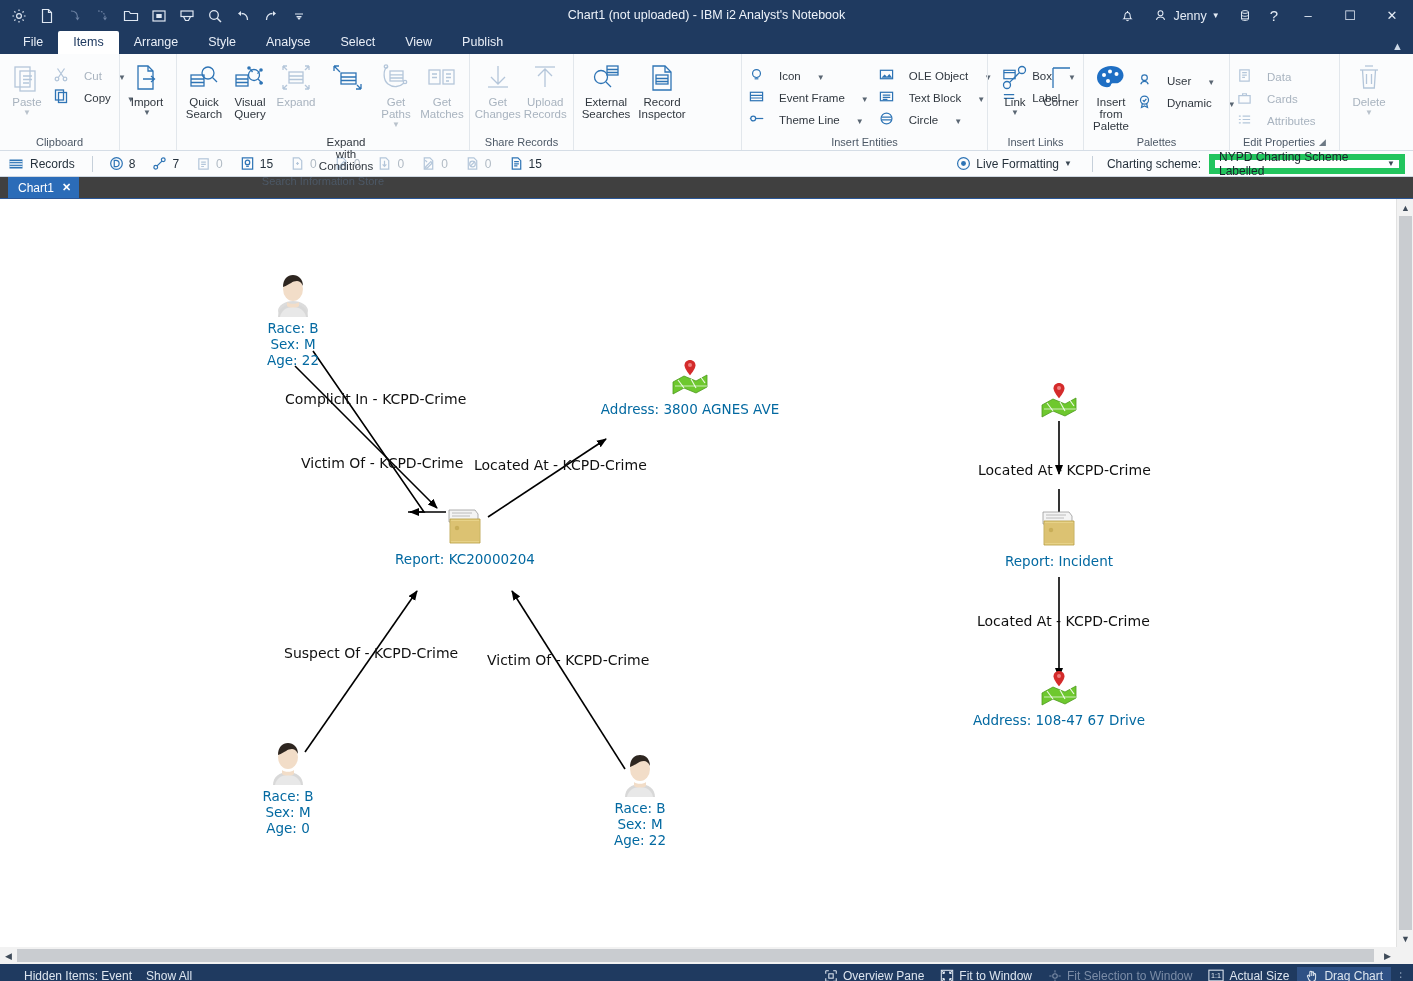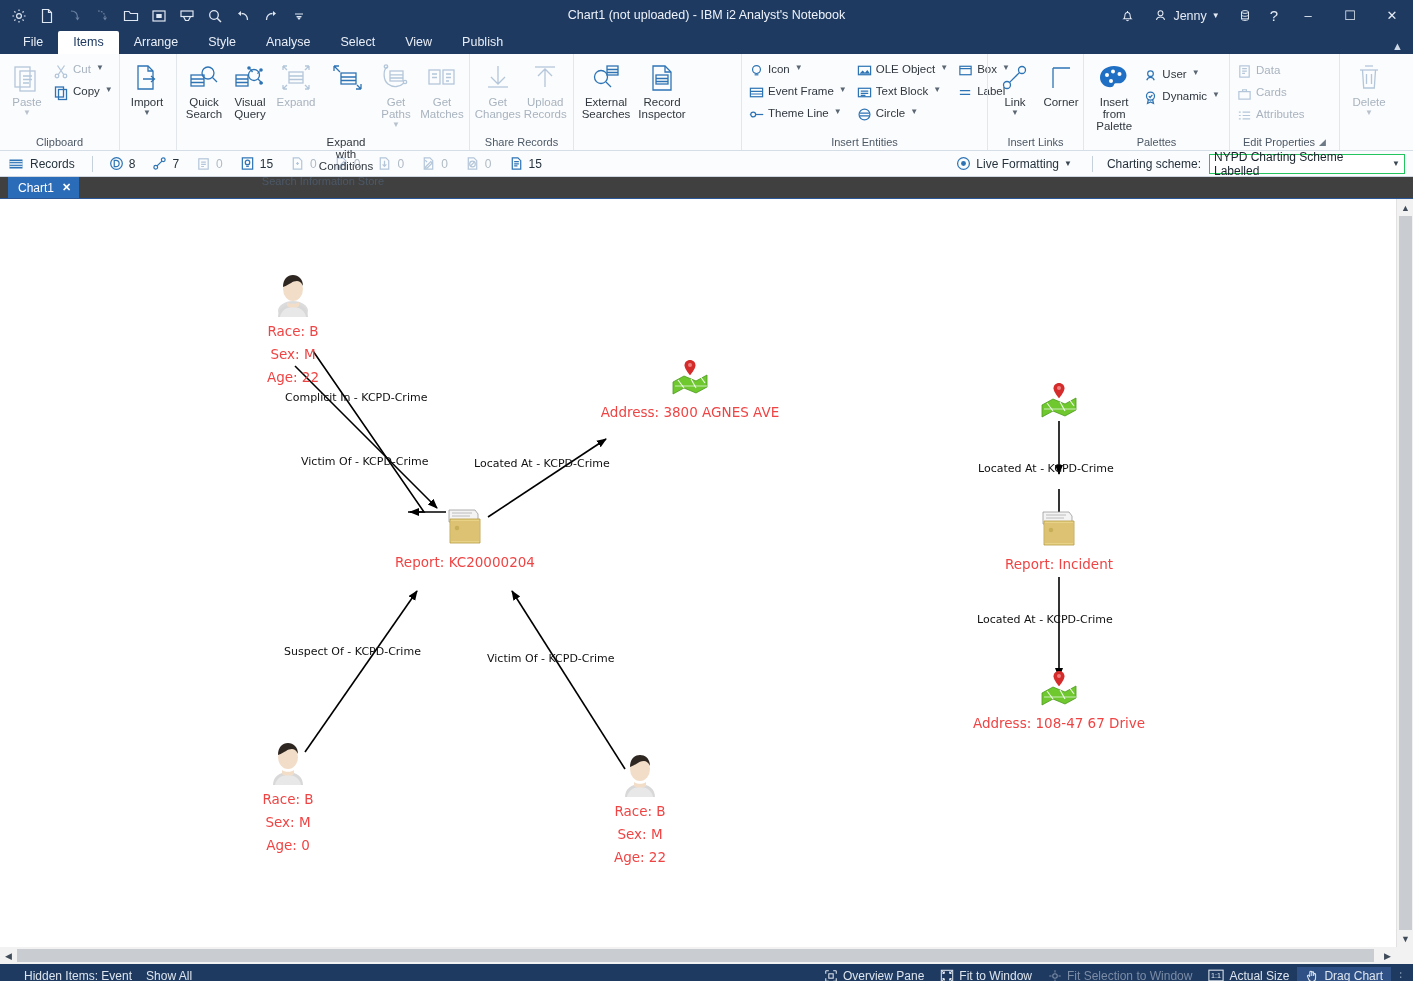--- a/index.html
+++ b/index.html
@@ -71,21 +71,21 @@
   .bigbtn .lbl{
     font-size:11.5px; color:#30373f; text-align:center; line-height:12px; margin-top:1px;
     white-space:pre-line;
   }
   .bigbtn.disabled .lbl{ color:#a8b3bf; }
   .bigbtn .caret{ font-size:8px; color:#5a6673; line-height:8px; margin-top:1px;}
   .bigbtn.disabled .caret{ color:#b9c2cc; }
 
   .smallcol{ display:flex; flex-direction:column; gap:1px; padding-top:3px;}
   .smallbtn{
-    display:flex; align-items:flex-start; gap:4px; padding:1px 5px 1px 3px; cursor:default;
+    display:flex; align-items:flex-end; gap:15px; padding:1px 5px 1px 3px; cursor:default;
     font-size:11.5px; color:#30373f; border-radius:2px; height:21px; white-space:nowrap;
   }
   .smallbtn.disabled, .smallbtn.disabled *{ color:#a8b3bf; }
   .smallbtn .caret{ font-size:8px; color:#5a6673; margin-left:1px;}
 
   svg.i{ display:block; }
   .stroke{ stroke:#2e74b5; fill:none; stroke-width:1.3; }
   .strokeD{ stroke:#b4c6da; fill:none; stroke-width:1.3; }
   .fill{ fill:#2e74b5; }
 
@@ -97,43 +97,43 @@
   .recbar-left{ display:flex; align-items:center; gap:3px; }
   .rec-label{ display:flex; align-items:center; gap:6px; padding:0 8px 0 2px; }
   .vsep{ width:1px; height:16px; background:#c6d0da; margin:0 6px; }
   .counter{ display:flex; align-items:center; gap:5px; padding:0 7px; }
   .counter .num{ color:#26323d; }
   .counter.dim .num{ color:#b0bac4; }
   .recbar-right{ margin-left:auto; display:flex; align-items:center; padding-right:8px; gap:8px;}
   .livefmt{ display:flex; align-items:center; gap:5px; padding:2px 6px; cursor:default;}
   .scheme-label{ color:#26323d; }
   .scheme-select{
-    width:196px; height:20px; border:1px solid #22c55e; background:#fff;
+    width:196px; height:20px; border:6px solid #22c55e; background:#fff;
     display:flex; align-items:center; padding:0 4px; font-size:12px; color:#1a232c;
     justify-content:space-between;
   }
   .scheme-select .cv{ font-size:8px; color:#3a4753; }
 
   
   .doctabs{ height:22px; background:#404040; display:flex; align-items:flex-end; padding-left:8px; border-bottom:1px solid #2b5797;}
   .doctab{
     height:21px; display:flex; align-items:center; gap:8px; padding:0 8px 0 10px;
     background:#2b6cb8; color:#fff; font-size:12px; cursor:default;
   }
   .doctab .x{ font-size:11px; font-weight:bold; }
 
   
   .canvas-wrap{ position:relative; height:765px; background:#ffffff; }
   .canvas{ position:absolute; left:0; top:0; right:17px; bottom:0; overflow:hidden; background:#fff; }
   .chart-svg{ position:absolute; left:0; top:0; }
 
   .node{ position:absolute; text-align:center; }
-  .node .caption{ font-size:13.5px; color:#ef4444; line-height:23px; white-space:pre-line; font-family:"DejaVu Sans", sans-serif; }
+  .node .caption{ font-size:13.5px; color:#0369a1; line-height:16px; white-space:pre-line; font-family:"DejaVu Sans", sans-serif; }
   .linklabel{
-    position:absolute; font-size:11px; color:#101010; white-space:nowrap;
+    position:absolute; font-size:14px; color:#101010; white-space:nowrap;
     font-family:"DejaVu Sans", sans-serif;
   }
 
   
   .vscroll{ position:absolute; right:0; top:0; width:17px; bottom:0; background:#f2f2f2; border-left:1px solid #e2e2e2;}
   .hscroll{ position:absolute; left:0; right:17px; bottom:0; height:17px; background:#f2f2f2; }
   .sb-arrow{ width:17px; height:17px; display:flex; align-items:center; justify-content:center; color:#3f4b59; font-size:9px; background:#f2f2f2;}
   .v-thumb{ position:absolute; left:2px; width:13px; top:17px; height:718px; background:#c9ccd0; }
   .h-thumb{ position:absolute; top:2px; left:17px; height:13px; width:1357px; background:#c9ccd0; }
   .corner-box{ position:absolute; right:0; bottom:0; width:17px; height:17px; background:#f2f2f2;}

